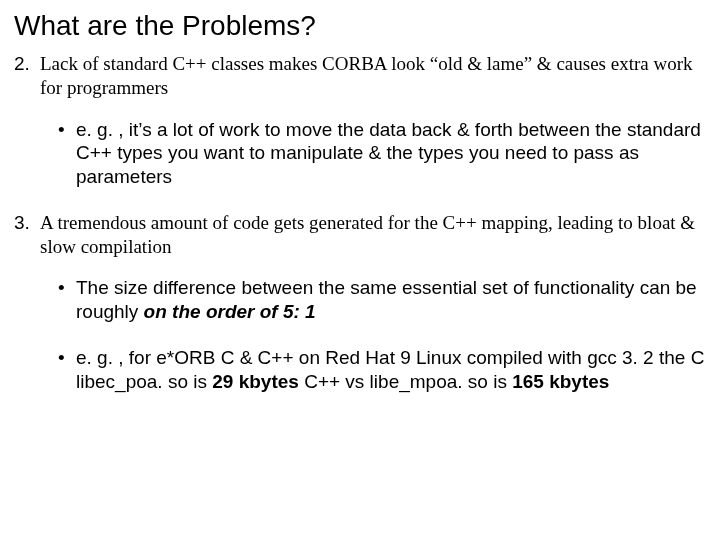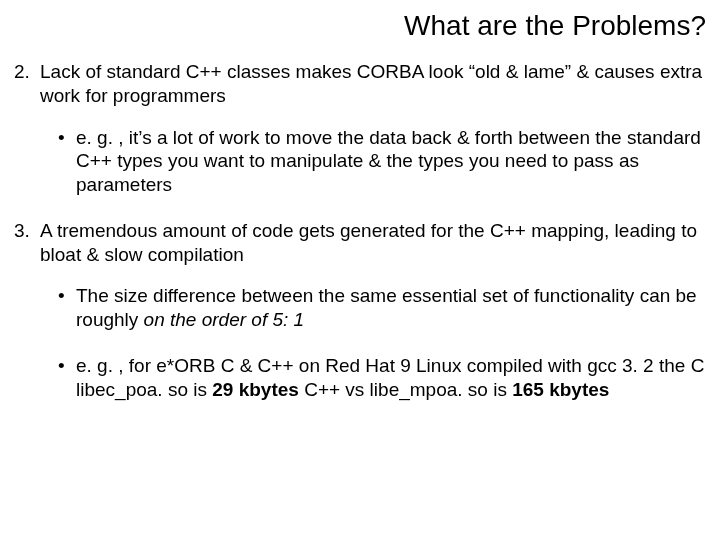--- a/index.html
+++ b/index.html
@@ -11,51 +11,52 @@
     font-family: Arial, Helvetica, sans-serif;
     color: #000;
   }
   .slide {
     box-sizing: border-box;
     width: 720px;
     height: 540px;
     padding: 10px 14px 0 14px;
   }
   .title {
-    text-align: right;
+    text-align: left;
     font-size: 28px;
     font-weight: 400;
-    margin: 0 0 18px 0;
+    margin: 0 0 10px 0;
   }
   .num-item {
     display: flex;
     font-size: 19px;
     line-height: 1.25;
     margin: 0 0 18px 0;
   }
   .num-item .marker {
     flex: 0 0 26px;
   }
   .num-item .content {
     flex: 1;
+    font-family: Liberation Serif, serif;
   }
   .bullet-item {
     display: flex;
     font-size: 19px;
     line-height: 1.25;
     margin: 0 0 22px 0;
     padding-left: 44px;
   }
   .bullet-item .bullet {
     flex: 0 0 18px;
   }
   .bullet-item .content {
     flex: 1;
   }
-  .bold { font-weight: normal; font-style: italic; }
+  .bold { font-weight: bold; font-style: italic; }
   .bold2 { font-weight: bold; text-align: center; }
 </style>
 </head>
 <body>
 
 <div class="slide">
 
   <h1 class="title">What are the Problems?</h1>
 
   <div class="num-item">

